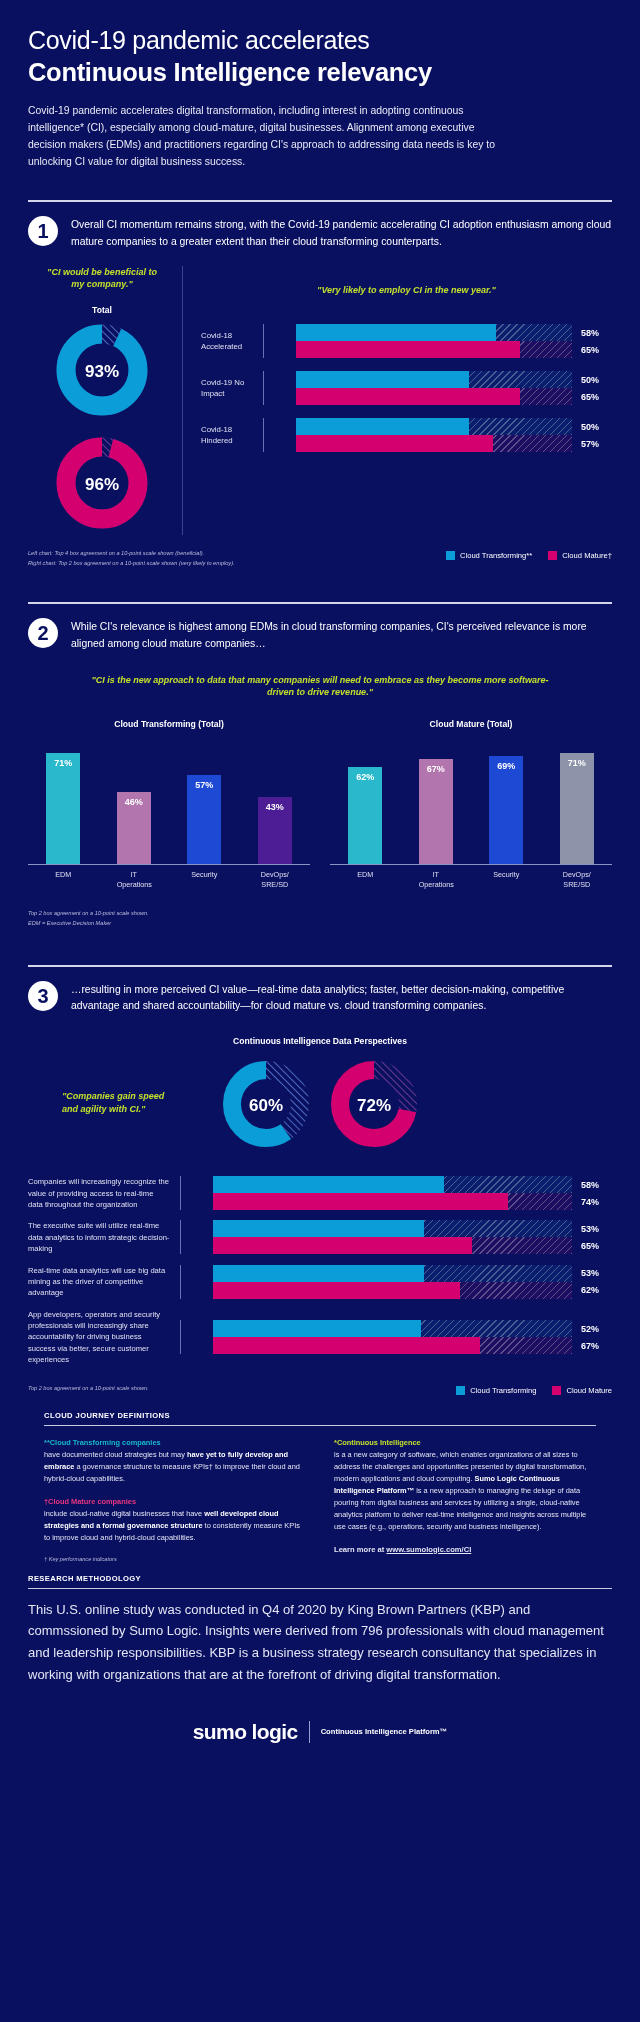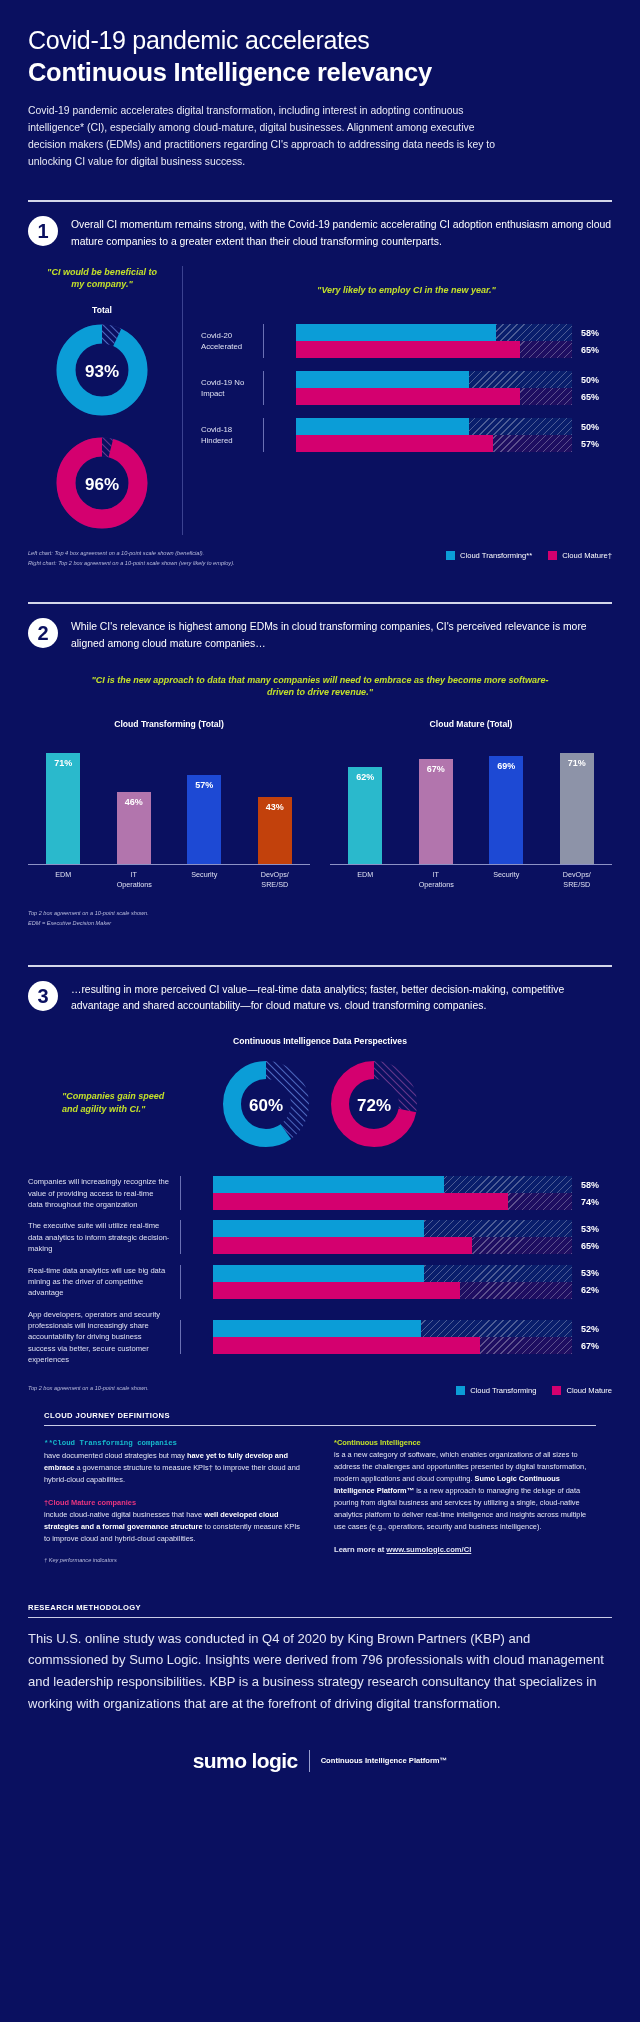--- a/index.html
+++ b/index.html
@@ -129,31 +129,31 @@
   .b3-cat { width: 152px; flex: 0 0 152px; font-size: 7.6px; line-height: 1.5;
             color: #dfe1f2; padding-right: 10px; }
   .b3-area { flex: 1; border-left: 1px solid #6a70b4; }
 
   
   .defs { padding: 0 44px; margin-top: 16px; }
   .defs-head { font-size: 7.6px; font-weight: 700; letter-spacing: 0.4px; }
   .defs-rule { height: 1px; background: #c9ccE6; margin-top: 5px; margin-bottom: 11px; }
   .defs-cols { display: flex; gap: 28px; }
   .defs-col { flex: 1; font-size: 7.4px; line-height: 1.62; color: #e3e5f4; }
-  .def-title-ct { color: #16bacb; font-weight: 700; font-family: Liberation Mono, monospace; }
+  .def-title-ct { color: #16bacb; font-weight: 700; }
   .def-title-cm { color: #e8357f; font-weight: 700; }
   .def-title-ci { color: #c3e02a; font-weight: 700; }
   .defs-col b { font-weight: 700; color: #ffffff; }
   .def-block { margin-bottom: 11px; }
   .def-fn { font-size: 5.6px; font-style: italic; color: #b9bcdc; margin-top: 4px; }
   .learn { font-size: 7.6px; font-weight: 700; margin-top: 11px; }
   .learn u { text-decoration: underline; }
 
   
-  .method { padding: 0 28px; margin-top: 38px; }
+  .method { padding: 0 28px; margin-top: 10px; }
   .method-head { font-size: 7.6px; font-weight: 700; letter-spacing: 0.4px; }
   .method-rule { height: 1px; background: #c9ccE6; margin-top: 5px; margin-bottom: 10px; }
   .method-body { font-size: 13px; line-height: 1.68; color: #e3e5f4; }
 
   
   .footer { display: flex; align-items: center; justify-content: center;
             gap: 11px; margin-top: 34px; padding-bottom: 28px; }
   .logo { font-size: 21px; font-weight: 700; letter-spacing: -0.6px; }
   .logo-sep { width: 1px; height: 22px; background: #9aa0cf; }
   .logo-tag { font-size: 7.6px; font-weight: 700; }
@@ -216,21 +216,21 @@
         </div>
       </div>
     </div>
 
     <div class="s1-right">
       <div class="quote" style="margin-top:18px">"Very likely to employ CI in the new year."</div>
 
       <div class="barchart1">
 
         <div class="bar-group">
-          <div class="bar-cat">Covid-20 Accelerated</div>
+          <div class="bar-cat">Covid-18 Accelerated</div>
           <div class="bar-track-area">
             <div class="bar-row">
               <div class="bar-track">
                 <div class="bar-hatch ct" style="width:100%"></div>
                 <div class="bar-fill ct" style="width:72.5%"></div>
               </div>
               <div class="bar-val">58%</div>
             </div>
             <div class="bar-row">
               <div class="bar-track">
@@ -322,21 +322,21 @@
       <div class="cols">
         <div class="col" style="height:111px;background:#2ab9cc">
           <span class="col-lbl-val">71%</span>
         </div>
         <div class="col" style="height:72px;background:#b275ad">
           <span class="col-lbl-val">46%</span>
         </div>
         <div class="col" style="height:89px;background:#1d49d4">
           <span class="col-lbl-val">57%</span>
         </div>
-        <div class="col" style="height:67px;background:#c2410c">
+        <div class="col" style="height:67px;background:#4c1d95">
           <span class="col-lbl-val">43%</span>
         </div>
       </div>
       <div class="col-axis">
         <div class="col-axis-item">EDM</div>
         <div class="col-axis-item">IT Operations</div>
         <div class="col-axis-item">Security</div>
         <div class="col-axis-item">DevOps/ SRE/SD</div>
       </div>
     </div>

